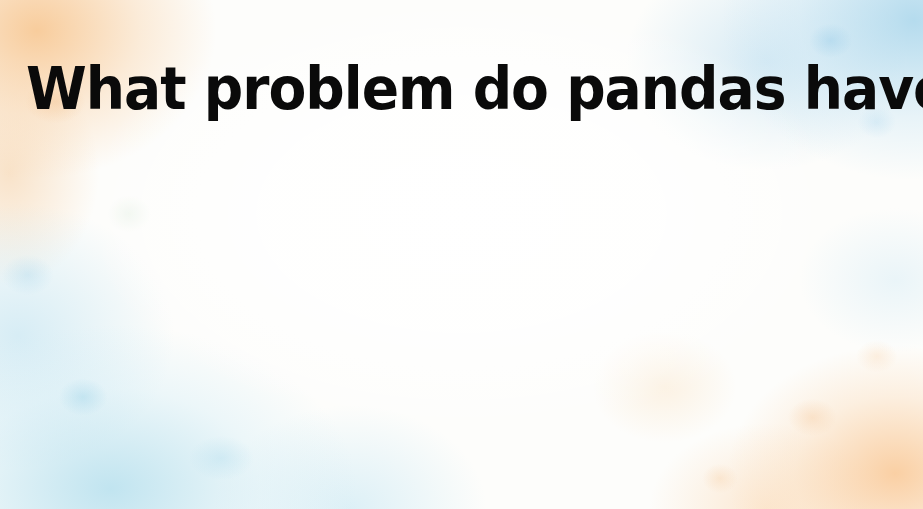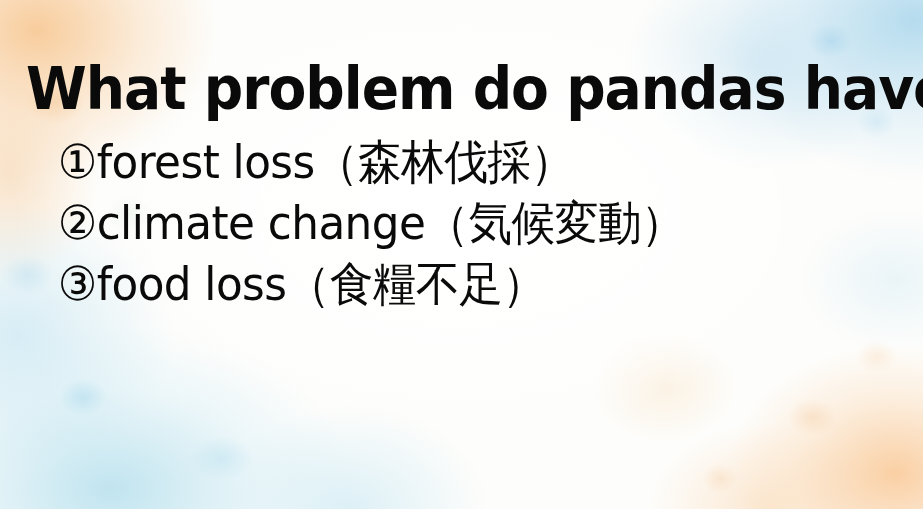--- a/index.html
+++ b/index.html
@@ -131,20 +131,15 @@
   <div class="bg-layer" id="bg-base"></div>
   <div class="bg-layer" id="bg-warm"></div>
   <div class="bg-layer" id="bg-cool"></div>
   <div class="bg-layer" id="bg-mottle"></div>
   <div class="bg-layer" id="bg-core"></div>
 
   <div id="content">
 
     <h1 id="slide-title">What problem do pandas have?</h1>
 
-    <ul id="bullet-list">
-      <li class="bullet-line">①forest loss（森林伐採）</li>
-      <li class="bullet-line">②climate change（気候変動）</li>
-      <li class="bullet-line">③food loss（食糧不足）</li>
-    </ul>
 
   </div>
 </div>
 
 </body></html>

